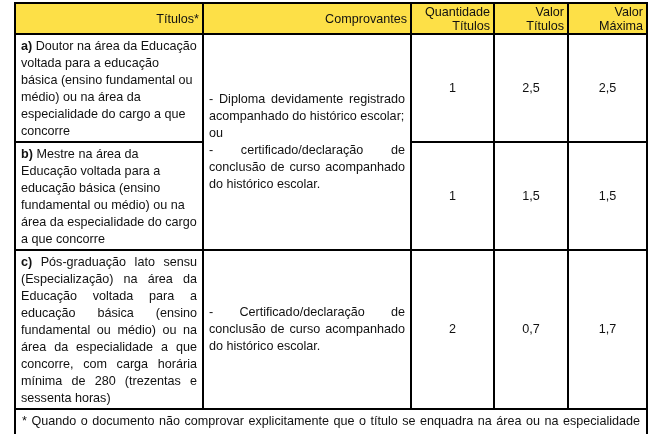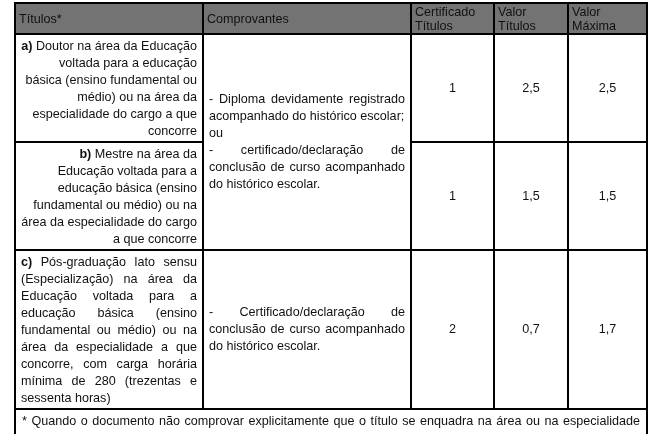--- a/index.html
+++ b/index.html
@@ -1,22 +1,22 @@
 <!DOCTYPE html>
 <html><head>
 <meta charset="utf-8">
 <style>
   html, body { margin:0; padding:0; background:#ffffff; }
   body { width:652px; height:434px; position:relative; overflow:hidden;
          font-family:"Liberation Sans", "DejaVu Sans", sans-serif; color:#111; }
   table.grid { position:absolute; left:14px; top:2px; width:632px;
                border-collapse:collapse; table-layout:fixed; font-size:12.6px; line-height:17px; }
   table.grid td, table.grid th { border:2px solid #000; padding:0 5px; vertical-align:middle; }
-  table.grid th { background:#737373; font-weight:normal; text-align:left; height:29px; line-height:14px; padding:0 3px; }
-  .titulo { text-align:right; padding:3px 5px 1px 5px !important; vertical-align:top !important; }
+  table.grid th { background:#fde047; font-weight:normal; text-align:right; height:29px; line-height:14px; padding:0 3px; }
+  .titulo { text-align:left; padding:3px 5px 1px 5px !important; vertical-align:top !important; }
   .just { text-align:justify; text-align-last:left; }
   .comp { text-align:justify; vertical-align:middle; }
   .num { text-align:center; }
   .tag { font-weight:bold; }
   .foot { text-align:justify; padding:2px 6px 3px 6px !important; line-height:19px; font-size:12.6px; }
 </style>
 </head>
 <body>
 
 <table class="grid">
@@ -25,21 +25,21 @@
     <col style="width:208px">
     <col style="width:83px">
     <col style="width:74px">
     <col style="width:79px">
   </colgroup>
   <tbody>
       <tr>
     <th>Títulos*</th>
     <th>Comprovantes</th>
     <th>
-      <span>Certificado</span><br>
+      <span>Quantidade</span><br>
       <span>Títulos</span>
     </th>
     <th>
       <span>Valor</span><br>
       <span>Títulos</span>
     </th>
     <th>
       <span>Valor</span><br>
       <span>Máxima</span>
     </th>

